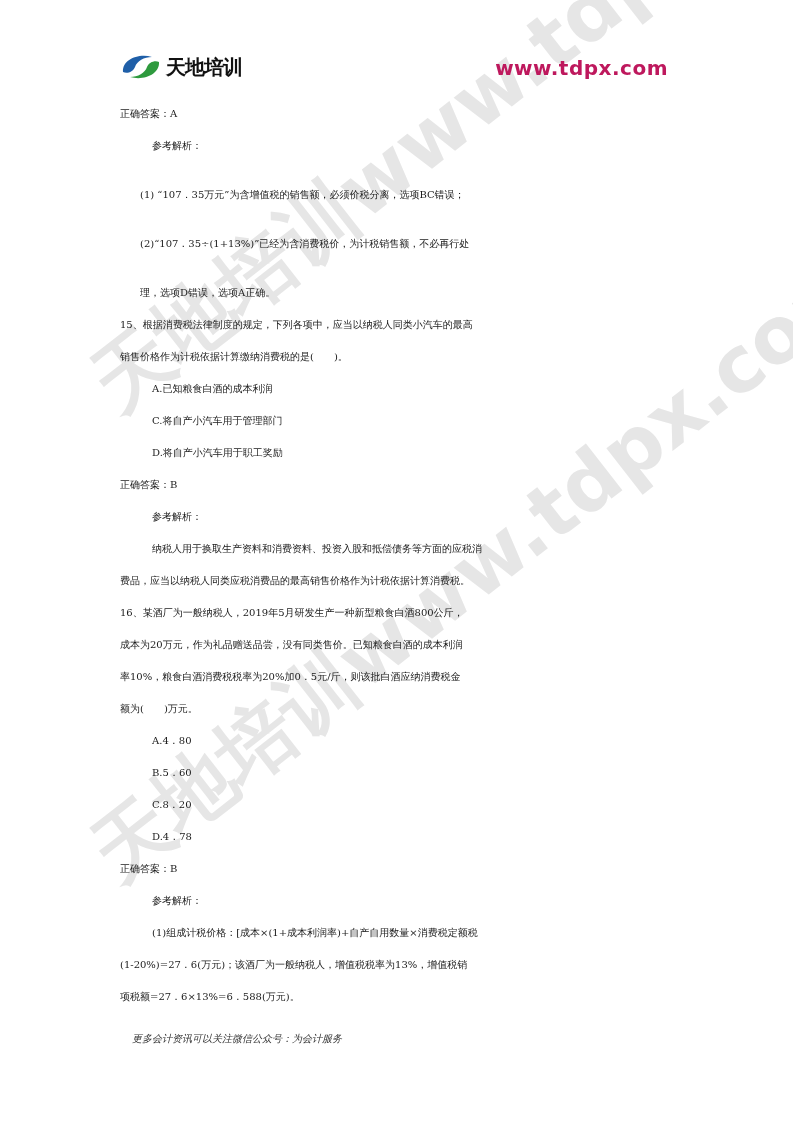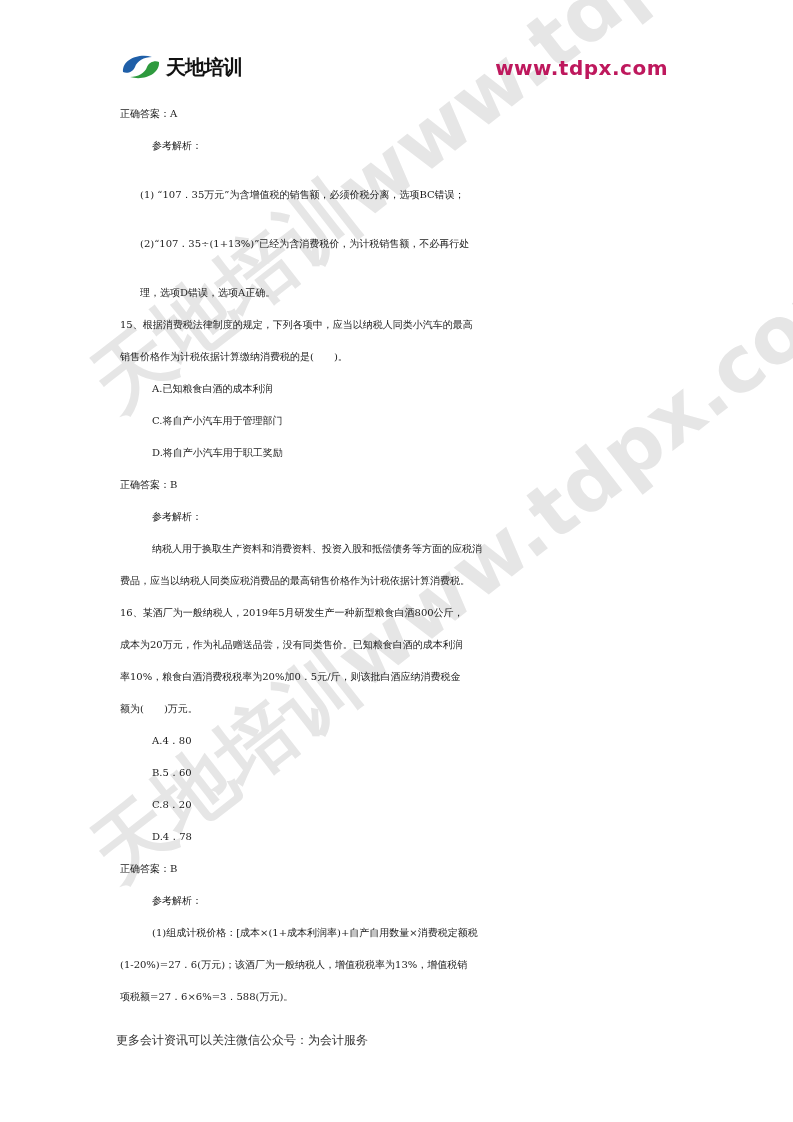--- a/index.html
+++ b/index.html
@@ -14,22 +14,22 @@
     .logo { position: absolute; left: 120px; top: 52px; display: flex; align-items: center; }
     .logo-mark { width: 42px; height: 30px; position: relative; }
     .logo-text { font-family: "DejaVu Sans", "Liberation Sans", sans-serif; font-weight: bold;
                  font-size: 20px; color: #111; margin-left: 4px; letter-spacing: -1px; }
     .site-url { position: absolute; right: 125px; top: 56px; font-family: "DejaVu Sans", "Liberation Sans", sans-serif;
                 font-weight: bold; font-size: 20px; color: #be185d; letter-spacing: 0.5px; }
     .content { position: absolute; left: 120px; top: 98px; width: 560px; z-index: 1; }
     .line { font-size: 10px; line-height: 32px; height: 32px; white-space: nowrap; }
     .indent1 { padding-left: 32px; }
     .hang { padding-left: 20px; margin-top: 17px; }
-    .footer { position: absolute; left: 116px; top: 1032px; font-size: 12px; color: #333;
-              font-family: "DejaVu Sans", "Liberation Sans", sans-serif; z-index: 1; }
+    .footer { position: absolute; left: 132px; top: 1032px; font-size: 10px; color: #333;
+              font-family: "DejaVu Sans", "Liberation Sans", sans-serif; z-index: 1; font-style: italic; }
   </style>
 </head>
 <body>
 
 <div class="watermark wm1">天地培训www.tdpx.com</div>
 <div class="watermark wm2">天地培训www.tdpx.com</div>
 
 <div class="header">
   <div class="logo">
     <div class="logo-mark">
@@ -65,16 +65,16 @@
   <div class="line">率10%，粮食白酒消费税税率为20%加0．5元/斤，则该批白酒应纳消费税金</div>
   <div class="line">额为(　　)万元。</div>
   <div class="line indent1">A.4．80</div>
   <div class="line indent1">B.5．60</div>
   <div class="line indent1">C.8．20</div>
   <div class="line indent1">D.4．78</div>
   <div class="line">正确答案：B</div>
   <div class="line indent1">参考解析：</div>
   <div class="line indent1">(1)组成计税价格：[成本×(1+成本利润率)+自产自用数量×消费税定额税</div>
   <div class="line">(1-20%)=27．6(万元)；该酒厂为一般纳税人，增值税税率为13%，增值税销</div>
-  <div class="line">项税额=27．6×6%=3．588(万元)。</div>
+  <div class="line">项税额=27．6×13%=6．588(万元)。</div>
 </div>
 
 <div class="footer">更多会计资讯可以关注微信公众号：为会计服务</div>
 
 </body></html>

